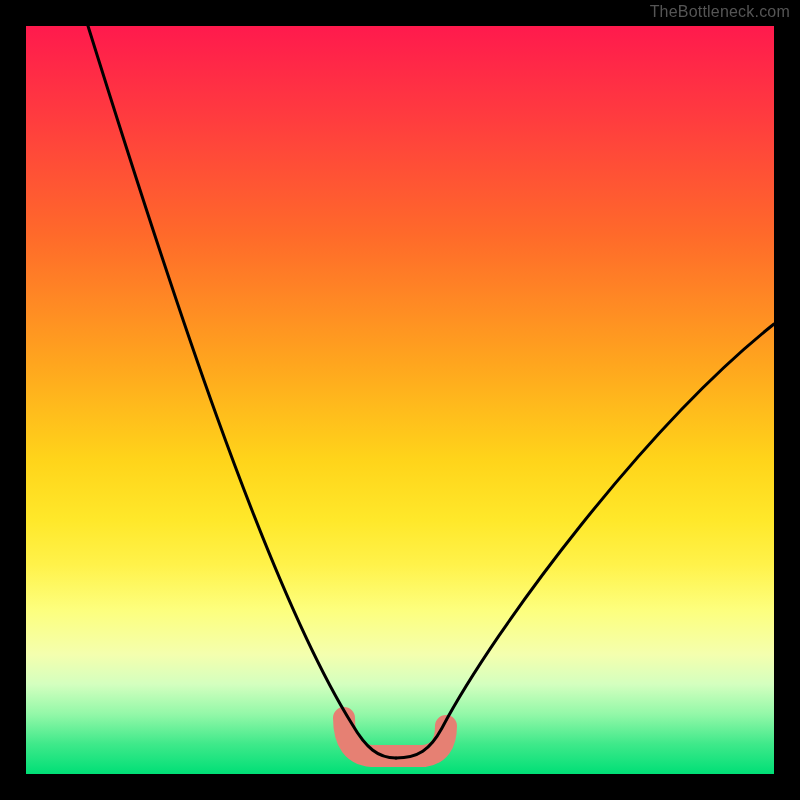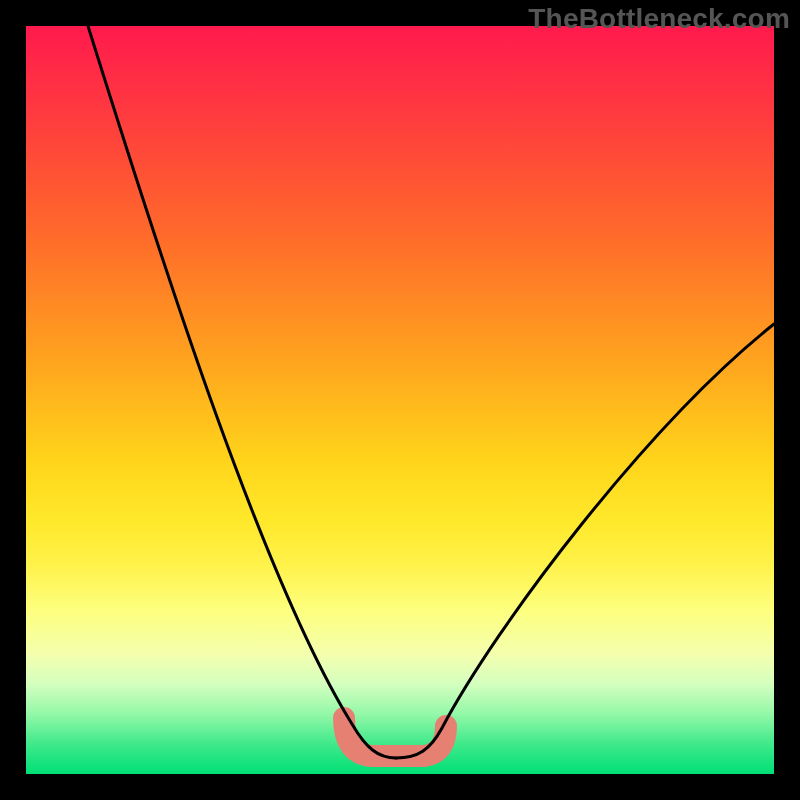--- a/index.html
+++ b/index.html
@@ -40,22 +40,22 @@
       #93f8a8 92%,
       #3fe98a 96%,
       #00df76 100%
     );
   }
   .watermark {
     position: absolute;
     top: 3px;
     right: 10px;
     color: #555;
-    font-size: 28px;
-    font-weight: 700;
+    font-size: 16px;
+    font-weight: 400;
     letter-spacing: 0.2px;
     user-select: none;
   }
   svg.curves {
     position: absolute;
     left: 0;
     top: 0;
     width: 748px;
     height: 748px;
     pointer-events: none;

